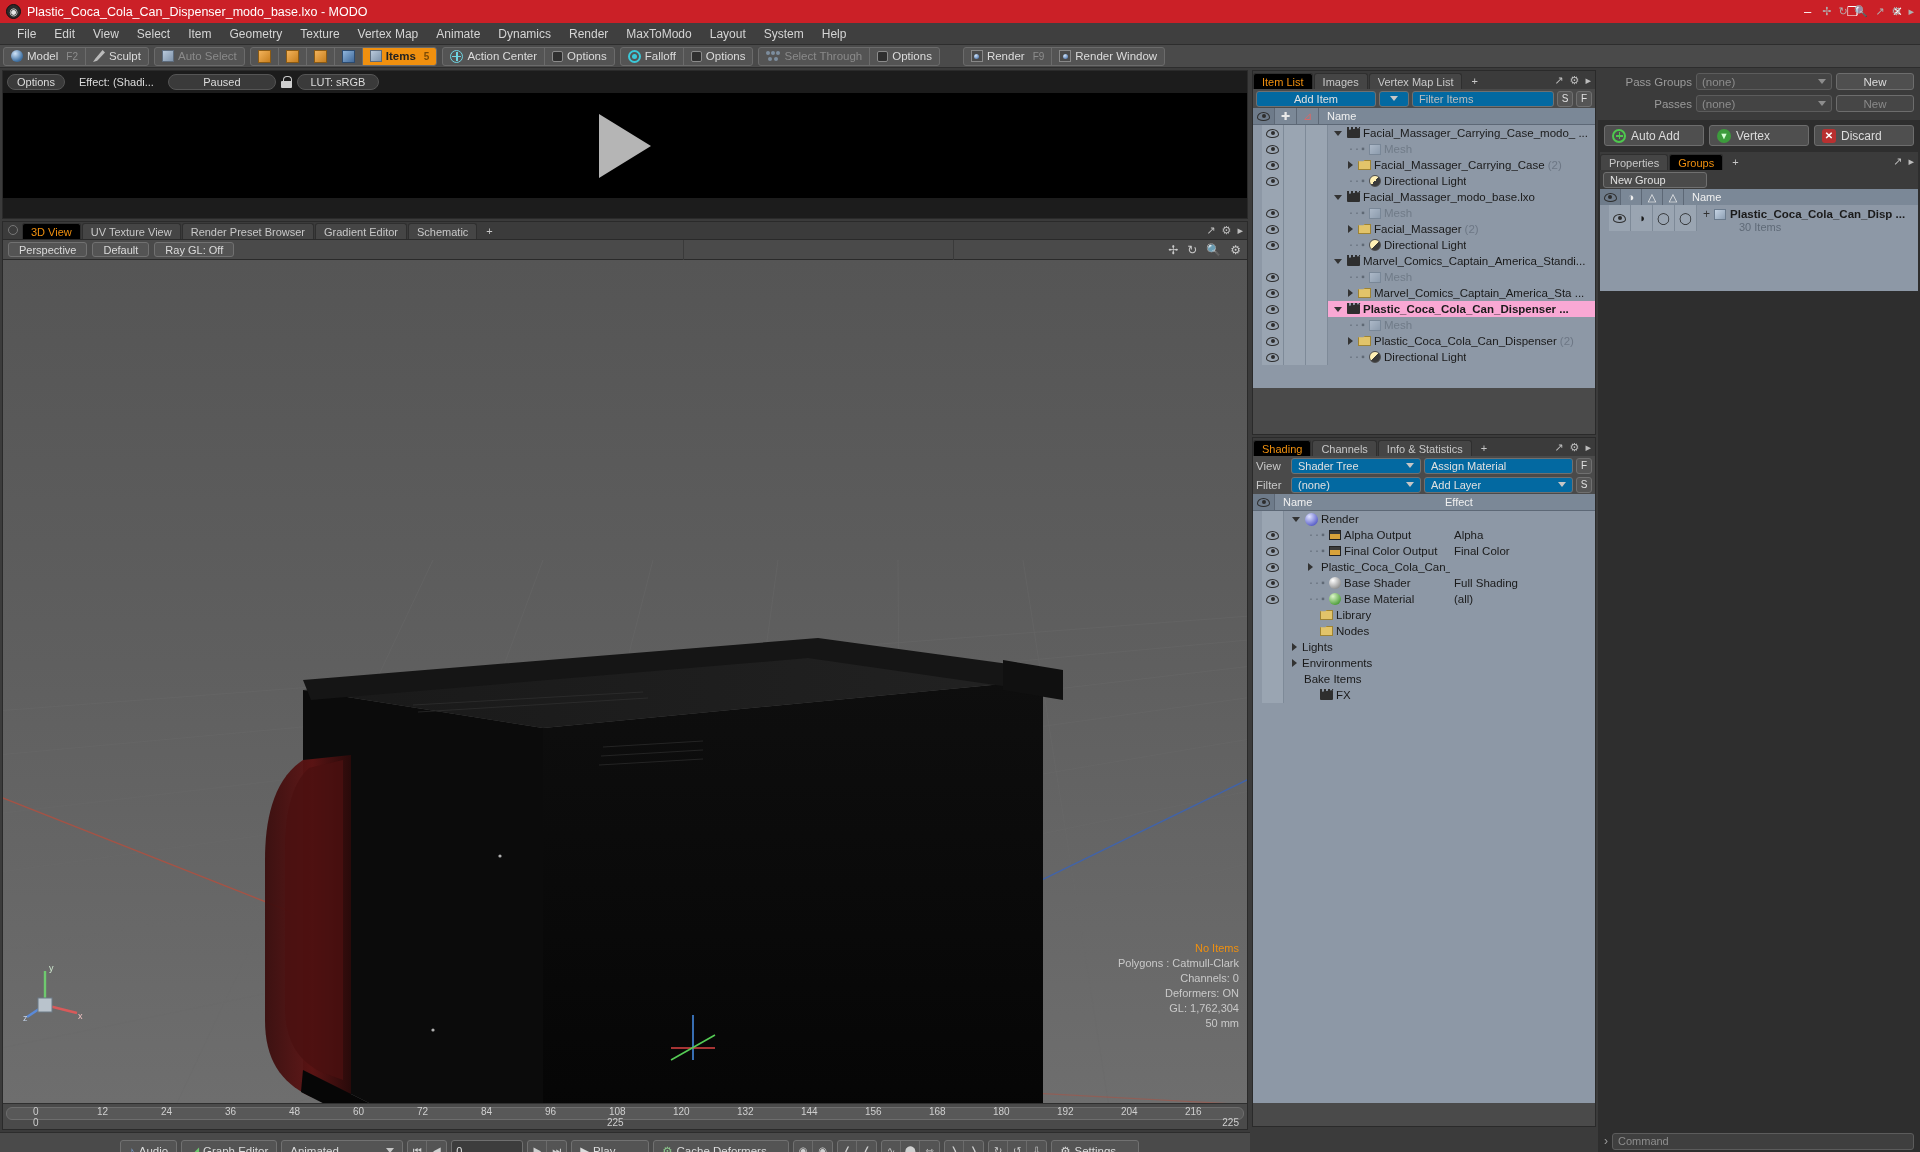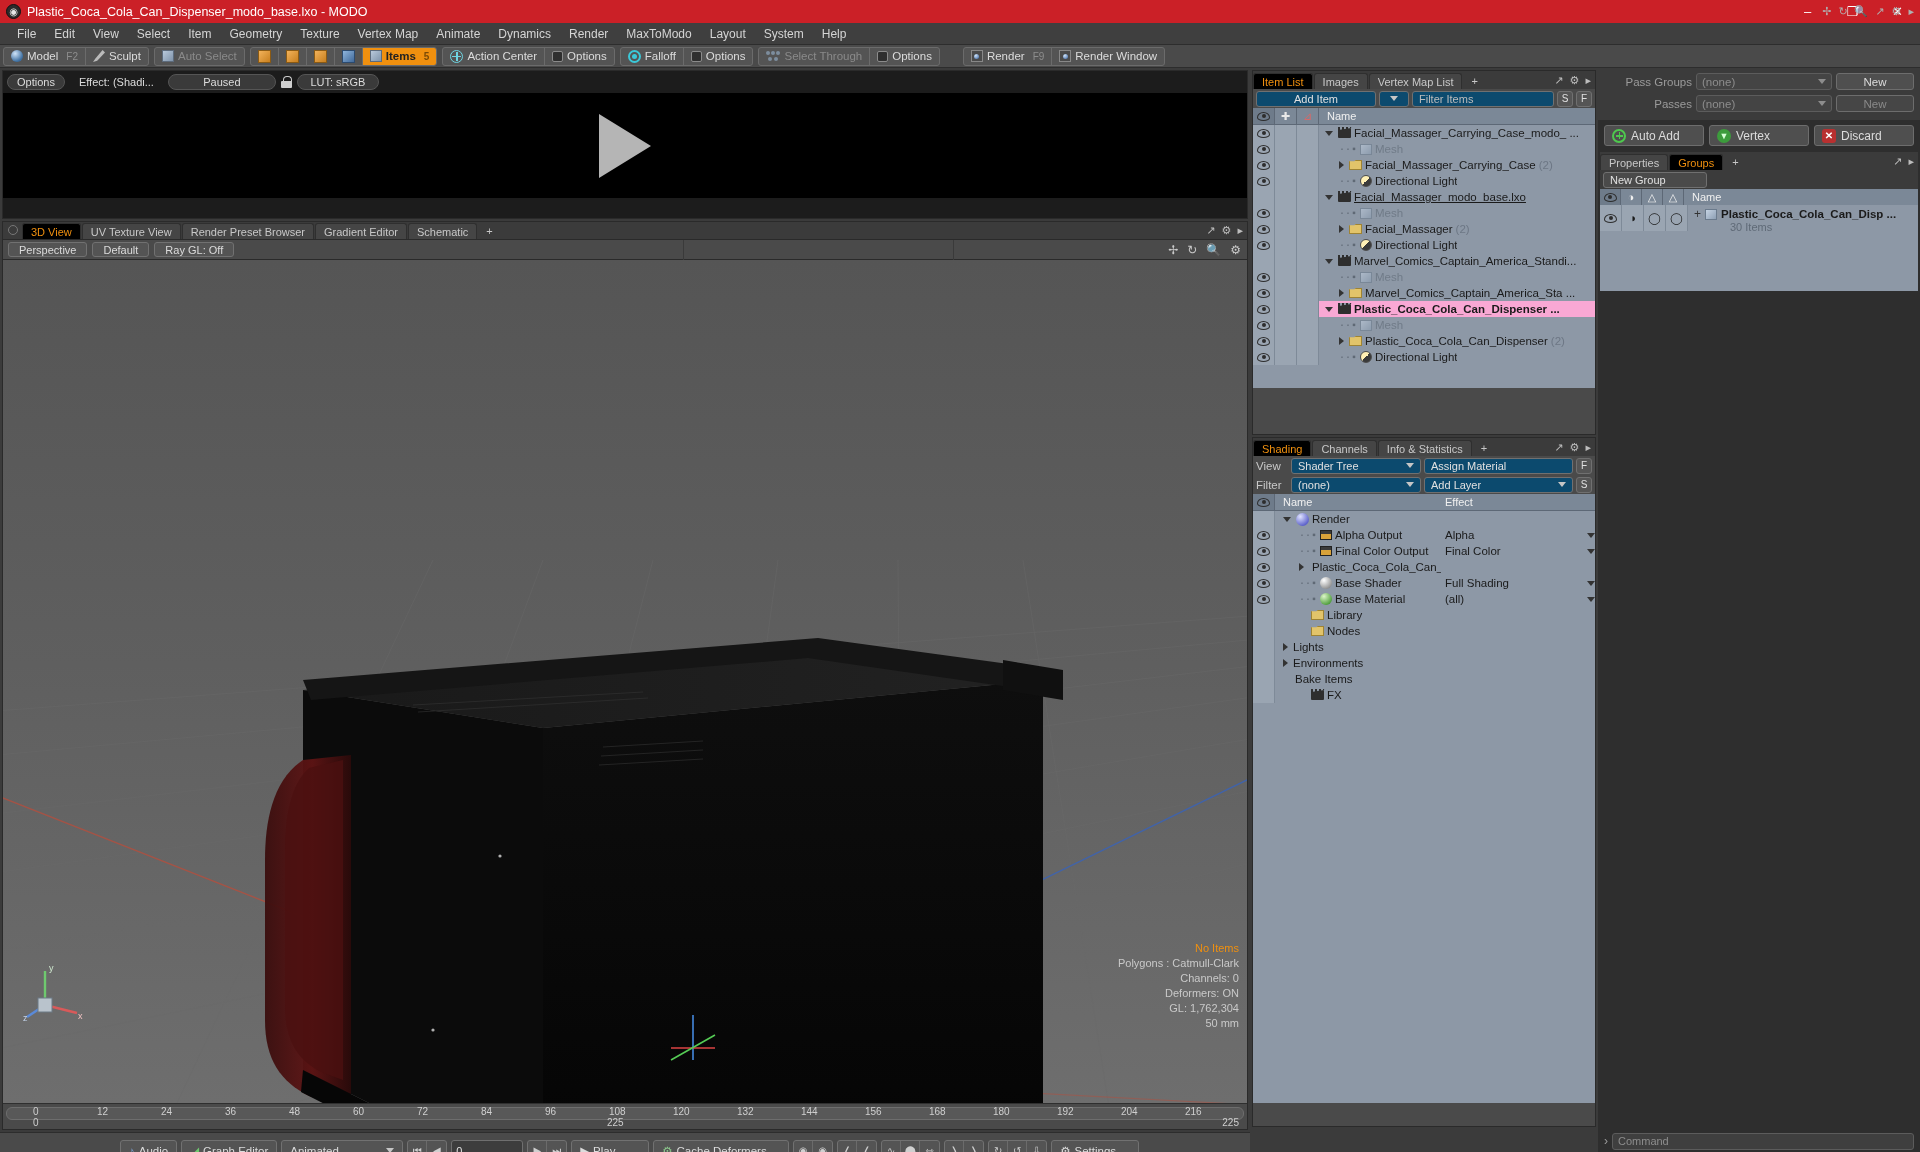--- a/index.html
+++ b/index.html
@@ -141,32 +141,32 @@
     border-radius:3px;overflow:hidden;}
   .bgrp .b{width:19px;height:20px;display:flex;align-items:center;justify-content:center;
     border-right:1px solid #6b6b6b;font-size:10px;color:#cfcfcf;}
   .bgrp .b:last-child{border-right:none;}
   .frame-fld{height:22px;width:72px;background:#3d3d3d;border:1px solid #6f6f6f;
     border-radius:3px;display:flex;align-items:center;padding:0 4px;font-size:11px;color:#e2e2e2;}
   
   .panel{margin:2px;border:1px solid #2a2a2a;background:#4a4a4a;}
   .ptabs{height:18px;background:#3b3b3b;display:flex;align-items:flex-end;position:relative;}
   .prow{height:19px;display:flex;align-items:center;gap:3px;padding:1px 3px;background:#4a4a4a;}
-  .fld{height:16px;background:#0c4a6e;border:1px solid #707070;border-radius:3px;
+  .fld{height:16px;background:#0369a1;border:1px solid #707070;border-radius:3px;
     display:flex;align-items:center;padding:0 6px;font-size:11px;color:#e0e0e0;}
   .fld.drop{justify-content:space-between;}
   .caret{width:0;height:0;border-left:4px solid transparent;border-right:4px solid transparent;
     border-top:5px solid #c6c6c6;}
   .sqbtn{width:16px;height:16px;background:#555;border:1px solid #707070;border-radius:3px;
     display:flex;align-items:center;justify-content:center;font-size:10px;color:#e0e0e0;}
   .hdrrow{height:17px;background:#7b8897;display:flex;align-items:center;
     font-size:11px;color:#f0f0f0;border-bottom:1px solid #5d6876;}
   .tree{background:#8d98a6;}
   .trow{height:16px;display:flex;align-items:center;font-size:11.5px;color:#1a1a1a;
-    position:relative;}
+    position:relative;margin-left:9px;}
   .trow.sel{background:#f9a8d4;}
   .eyecol{width:22px;height:16px;display:flex;align-items:center;justify-content:center;
     background:#9aa5b2;border-right:1px solid #7e8a98;}
   .colc{width:22px;height:16px;background:#9aa5b2;border-right:1px solid #7e8a98;}
   .eye{width:13px;height:9px;border-radius:50% 50% 50% 50%/60% 60% 40% 40%;
     border:1.3px solid #2d2d2d;display:flex;align-items:center;justify-content:center;}
   .eye i{width:4px;height:4px;border-radius:50%;background:#2d2d2d;}
   .tlabel{display:flex;align-items:center;gap:3px;white-space:nowrap;overflow:hidden;}
   .dim2{color:#707b88;}
   .cnt{color:#6d7785;}
@@ -681,21 +681,21 @@
             <div class="tlabel" style="padding-left: 20px;">
               <span class="dashline">··▪</span>
               <span class="ico-light"></span>
               <span>Directional Light</span>
             </div>
           </div>
           <div class="trow">
             <div class="eyecol"></div>
             <div class="colc"></div>
             <div class="colc"></div>
-            <div class="tlabel" style="padding-left: 6px; text-decoration: underline;">
+            <div class="tlabel" style="padding-left: 6px;">
               <span class="arrd"></span>
               <span class="ico-film"></span>
               <span>Facial_Massager_modo_base.lxo</span>
             </div>
           </div>
           <div class="trow">
             <div class="eyecol">
               <span class="eye">
                 <i></i>
               </span>

